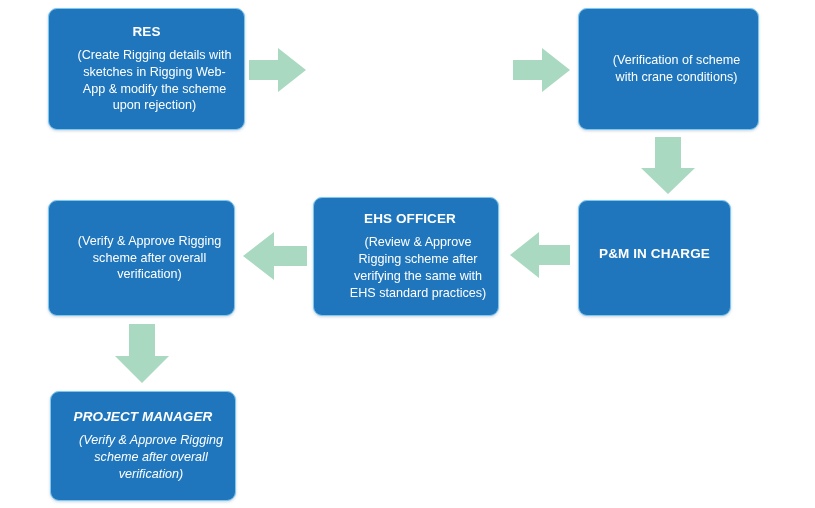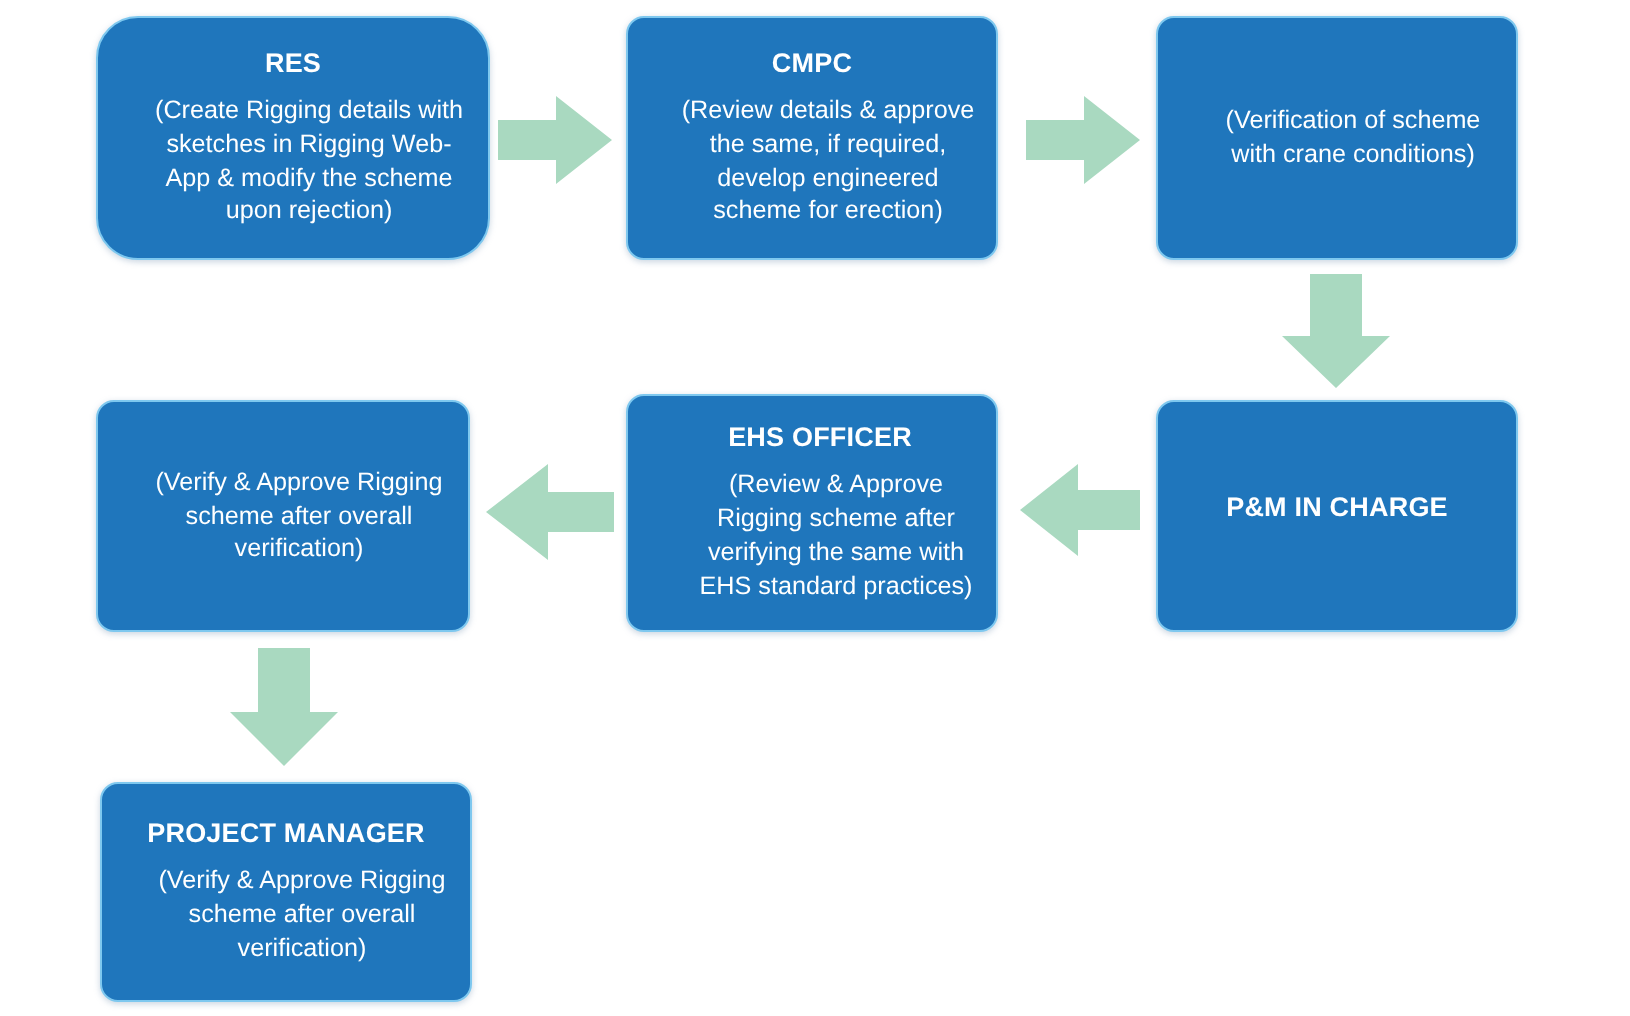--- a/index.html
+++ b/index.html
@@ -50,29 +50,29 @@
     white-space: nowrap;
   }
   .node .desc {
     font-size: 12.6px;
     line-height: 1.34;
     font-weight: normal;
     margin-left: 16px;
   }
 
   
-  #node-res            { left: 48px;  top: 8px;   width: 197px; height: 122px; border-radius: 21px; }
+  #node-res            { left: 48px;  top: 8px;   width: 197px; height: 122px; }
   #node-cmpc           { left: 313px; top: 8px;   width: 186px; height: 122px; }
   #node-erection       { left: 578px; top: 8px;   width: 181px; height: 122px; }
 
-  #node-pm-in-charge   { left: 578px; top: 200px; width: 181px; height: 116px; }
+  #node-pm-in-charge   { left: 578px; top: 200px; width: 153px; height: 116px; }
   #node-ehs-officer    { left: 313px; top: 197px; width: 186px; height: 119px; padding-left: 16px; }
   #node-area-incharge  { left: 48px;  top: 200px; width: 187px; height: 116px; }
 
-  #node-project-mgr    { left: 50px;  top: 391px; width: 186px; height: 110px; }
+  #node-project-mgr    { left: 50px;  top: 391px; width: 186px; height: 110px; font-style: italic; }
 
   
   .arrow {
     position: absolute;
     display: block;
   }
   .arrow svg { display: block; }
 
   #arrow-res-cmpc      { left: 249px; top: 47px;  width: 58px;  height: 46px; }
   #arrow-cmpc-erection { left: 513px; top: 47px;  width: 58px;  height: 46px; }
@@ -90,24 +90,20 @@
     <div class="title">RES</div>
     <div class="desc">(Create Rigging details with sketches in Rigging Web-App &amp; modify the scheme upon rejection)</div>
   </div>
 
   <div class="arrow" id="arrow-res-cmpc">
     <svg viewBox="0 0 58 46" width="58" height="46" aria-hidden="true">
       <polygon points="0,13 29,13 29,1 57,23 29,45 29,33 0,33" fill="#a9d9c0"></polygon>
     </svg>
   </div>
 
-  <div class="node" id="node-cmpc">
-    <div class="title">CMPC</div>
-    <div class="desc">(Review details &amp; approve the same, if required, develop engineered scheme for erection)</div>
-  </div>
 
   <div class="arrow" id="arrow-cmpc-erection">
     <svg viewBox="0 0 58 46" width="58" height="46" aria-hidden="true">
       <polygon points="0,13 29,13 29,1 57,23 29,45 29,33 0,33" fill="#a9d9c0"></polygon>
     </svg>
   </div>
 
   <div class="node" id="node-erection">
     <div class="desc">(Verification of scheme with crane conditions)</div>
   </div>

